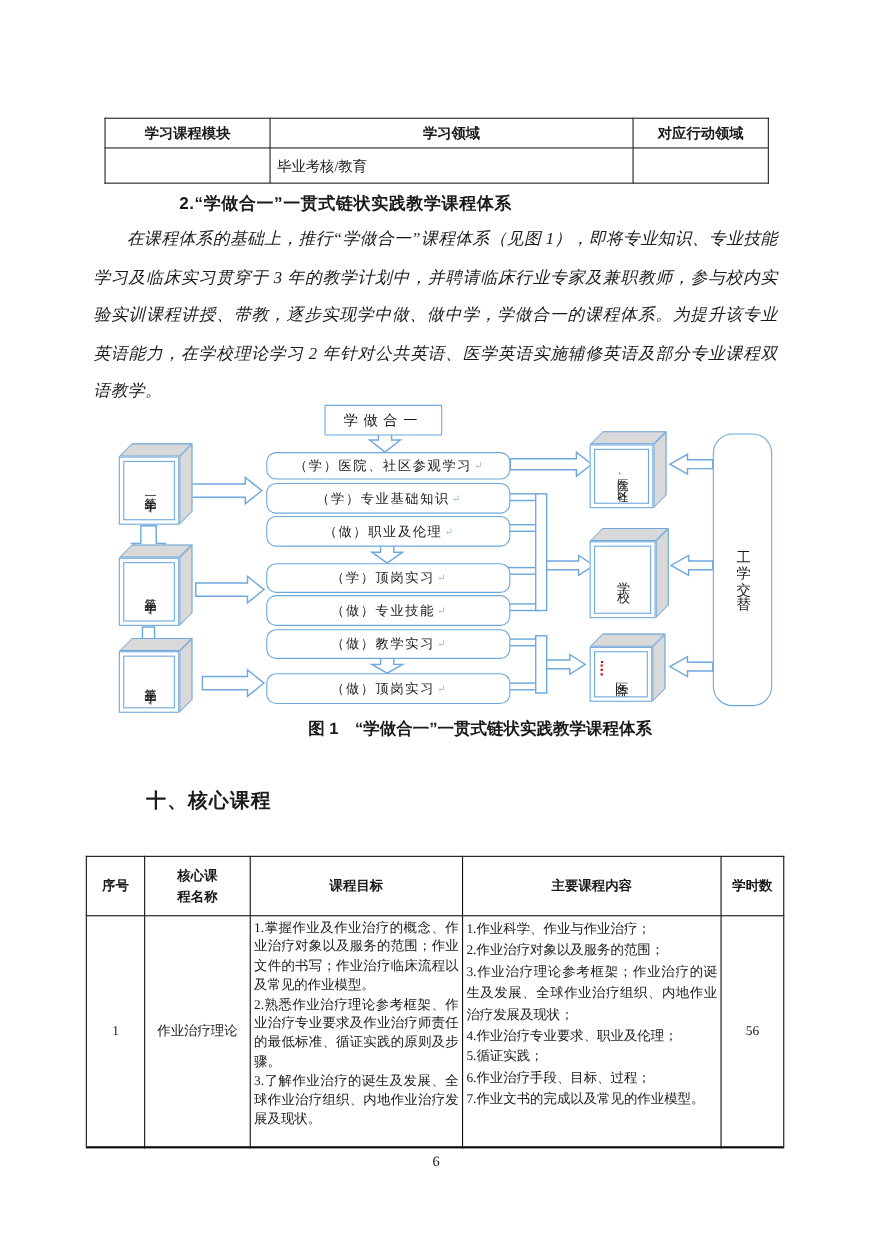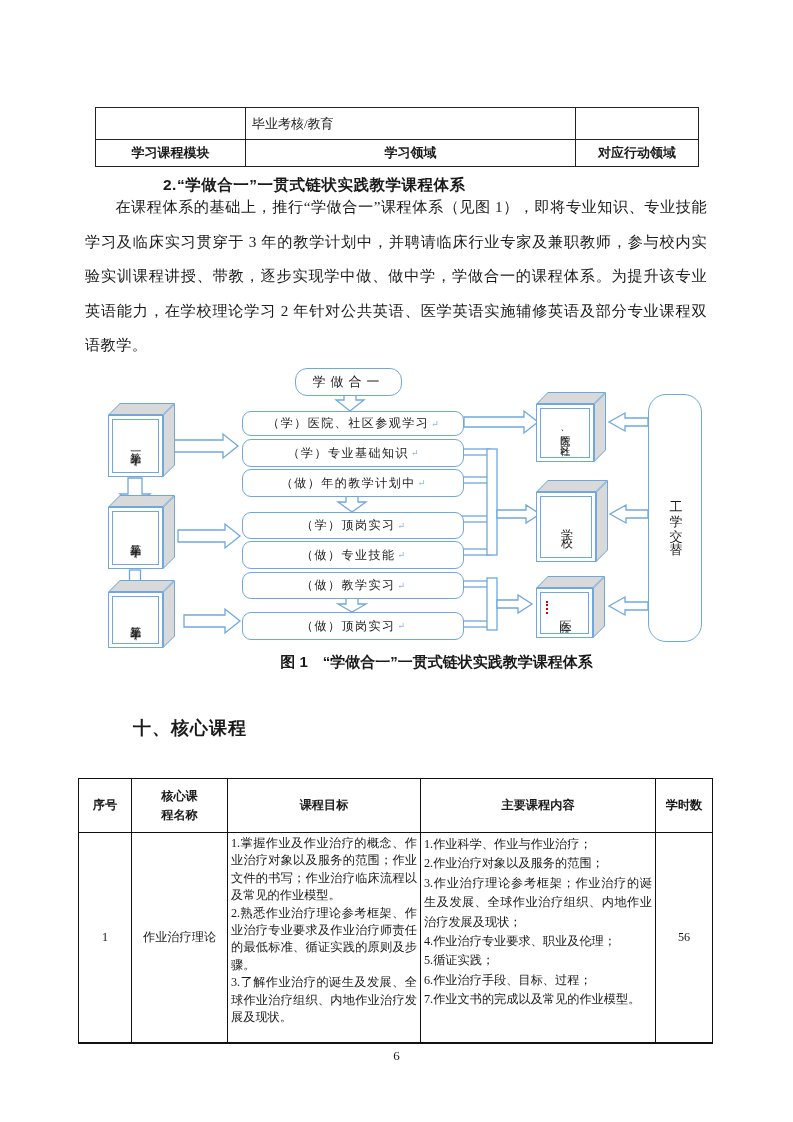--- a/index.html
+++ b/index.html
@@ -9,29 +9,29 @@
   
   .top-table{position:absolute;left:95px;top:107px;width:603px;border-collapse:collapse;
              border:1.5px solid #222;table-layout:fixed;}
   .top-table th,.top-table td{border:1px solid #222;font-size:13px;padding:0 6px;}
   .top-table th{font-weight:bold;text-align:center;height:26px;}
   .top-table td{height:31px;text-align:left;}
 
   
   .sec2-heading{position:absolute;left:123px;top:175px;font-family:"Liberation Sans","DejaVu Sans",sans-serif;
                 font-weight:bold;font-size:15.5px;letter-spacing:.5px;margin-left:40px;}
-  .body-para{position:absolute;left:85px;top:190px;width:622px;font-size:15.2px;line-height:34.5px;
-             text-align:justify;text-indent:2em;letter-spacing:.4px;}
+  .body-para{position:absolute;left:85px;top:201px;width:622px;font-size:15.2px;line-height:34.5px;
+             text-align:justify;text-indent:2em;letter-spacing:.4px;font-style:italic;}
 
   
   .diagram{position:absolute;left:88px;top:366px;width:620px;height:288px;}
   .diagram svg{position:absolute;left:0;top:0;z-index:0;}
   .diagram svg path,.diagram svg rect{fill:#fff;stroke:var(--line);stroke-width:1.3;}
   .top-node{position:absolute;left:207px;top:2px;width:105px;height:26px;z-index:2;background:#fff;
-            border:1.4px solid var(--line);border-radius:12px;display:flex;align-items:center;
+            border:1.4px solid var(--line);border-radius:1px;display:flex;align-items:center;
             justify-content:center;font-size:13px;letter-spacing:5px;}
   .cbox{position:absolute;left:154px;width:220px;z-index:2;background:#fff;border:1.3px solid var(--line);
         border-radius:9px;display:flex;align-items:center;justify-content:center;
         font-size:12px;letter-spacing:1.5px;text-align:right;}
   .rmark{font-size:9px;color:#90b6dc;margin-left:2px;letter-spacing:0;}
   .box3d{position:absolute;z-index:2;}
   .box3d .ftop{position:absolute;left:0;top:-12px;width:100%;height:12px;background:var(--face);
                border:1px solid var(--line);transform:skewX(-45deg);transform-origin:bottom left;box-sizing:border-box;}
   .box3d .fside{position:absolute;left:100%;top:0;width:12px;height:100%;background:var(--face);
                 border:1px solid var(--line);transform:skewY(-45deg);transform-origin:top left;box-sizing:border-box;}
@@ -72,28 +72,28 @@
 <div class="page">
 
   <table class="top-table">
     <colgroup>
         <col style="width:150px">
         <col style="width:330px">
         <col style="width:123px">
       </colgroup>
     <tbody>
         <tr>
+      <th>学习课程模块</th>
+      <th>学习领域</th>
+      <th>对应行动领域</th>
+    </tr>
+    <tr>
       <td></td>
       <td>毕业考核/教育</td>
       <td></td>
-    </tr>
-    <tr>
-      <th>学习课程模块</th>
-      <th>学习领域</th>
-      <th>对应行动领域</th>
     </tr>
   </tbody>
     </table>
 
   <div class="sec2-heading">2.“学做合一”一贯式链状实践教学课程体系</div>
   <div class="body-para">在课程体系的基础上，推行“学做合一”课程体系（见图 1），即将专业知识、专业技能学习及临床实习贯穿于 3 年的教学计划中，并聘请临床行业专家及兼职教师，参与校内实验实训课程讲授、带教，逐步实现学中做、做中学，学做合一的课程体系。为提升该专业英语能力，在学校理论学习 2 年针对公共英语、医学英语实施辅修英语及部分专业课程双语教学。</div>
 
   <div class="diagram">
     <svg width="620" height="288" viewBox="0 0 620 288">
       <g>
@@ -134,21 +134,21 @@
 
     <div class="cbox" style="top:45px;height:23px">
         <span>（学）医院、社区参观学习</span>
         <span class="rmark">↵</span>
       </div>
     <div class="cbox" style="top:73px;height:26px">
         <span>（学）专业基础知识</span>
         <span class="rmark">↵</span>
       </div>
     <div class="cbox" style="top:103px;height:26px">
-        <span>（做）年的教学计划中</span>
+        <span>（做）职业及伦理</span>
         <span class="rmark">↵</span>
       </div>
     <div class="cbox" style="top:146px;height:25px">
         <span>（学）顶岗实习</span>
         <span class="rmark">↵</span>
       </div>
     <div class="cbox" style="top:175px;height:26px">
         <span>（做）专业技能</span>
         <span class="rmark">↵</span>
       </div>

